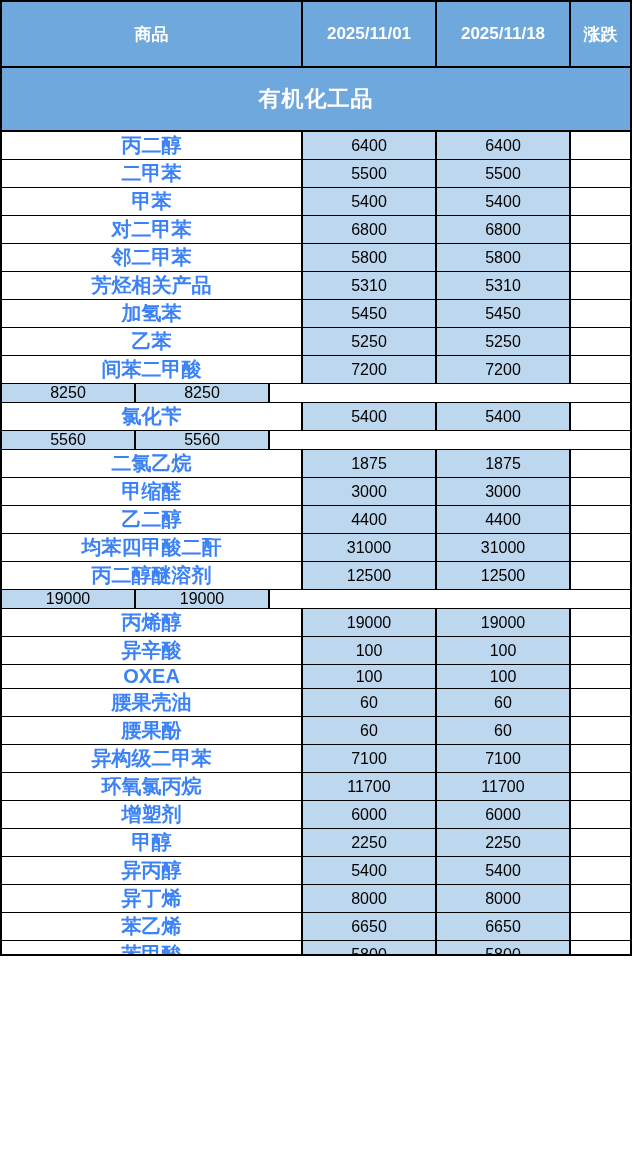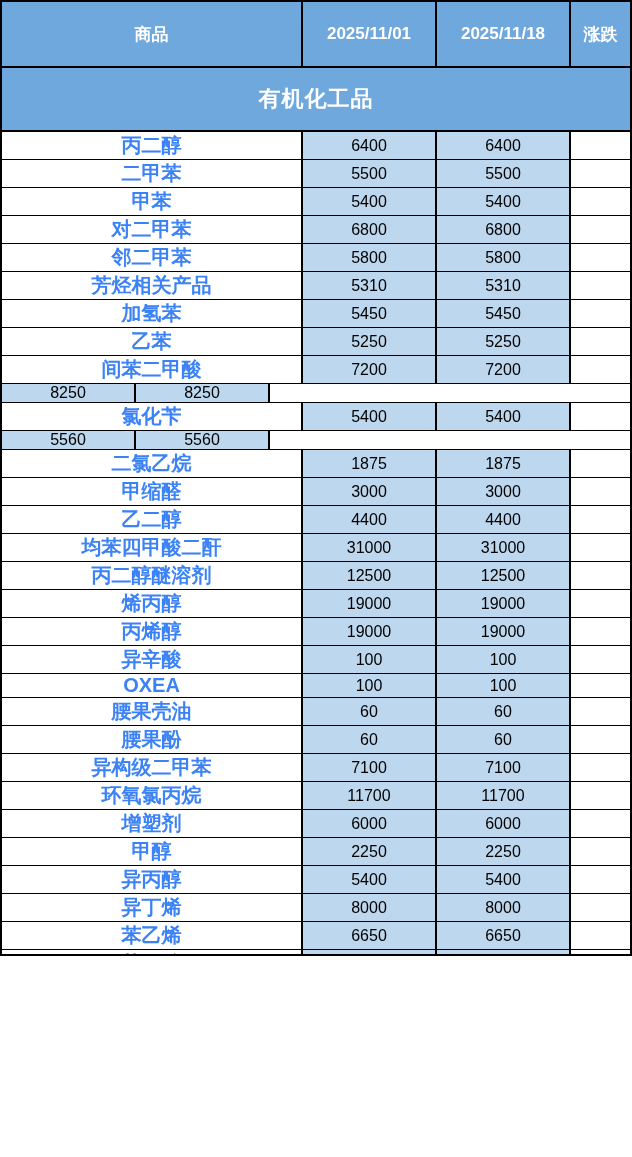--- a/index.html
+++ b/index.html
@@ -193,21 +193,20 @@
         <div class="cell val-col val-cell">31000</div>
         <div class="cell change-col change-cell"></div>
       </div>
       <div class="data-row">
         <div class="cell name-col name-cell">丙二醇醚溶剂</div>
         <div class="cell val-col val-cell">12500</div>
         <div class="cell val-col val-cell">12500</div>
         <div class="cell change-col change-cell"></div>
       </div>
       <div class="data-row">
-        <div class="cell name-col name-cell">烯丙醇</div>
         <div class="cell val-col val-cell">19000</div>
         <div class="cell val-col val-cell">19000</div>
         <div class="cell change-col change-cell"></div>
       </div>
       <div class="data-row">
         <div class="cell name-col name-cell">丙烯醇</div>
         <div class="cell val-col val-cell">19000</div>
         <div class="cell val-col val-cell">19000</div>
         <div class="cell change-col change-cell"></div>
       </div>

